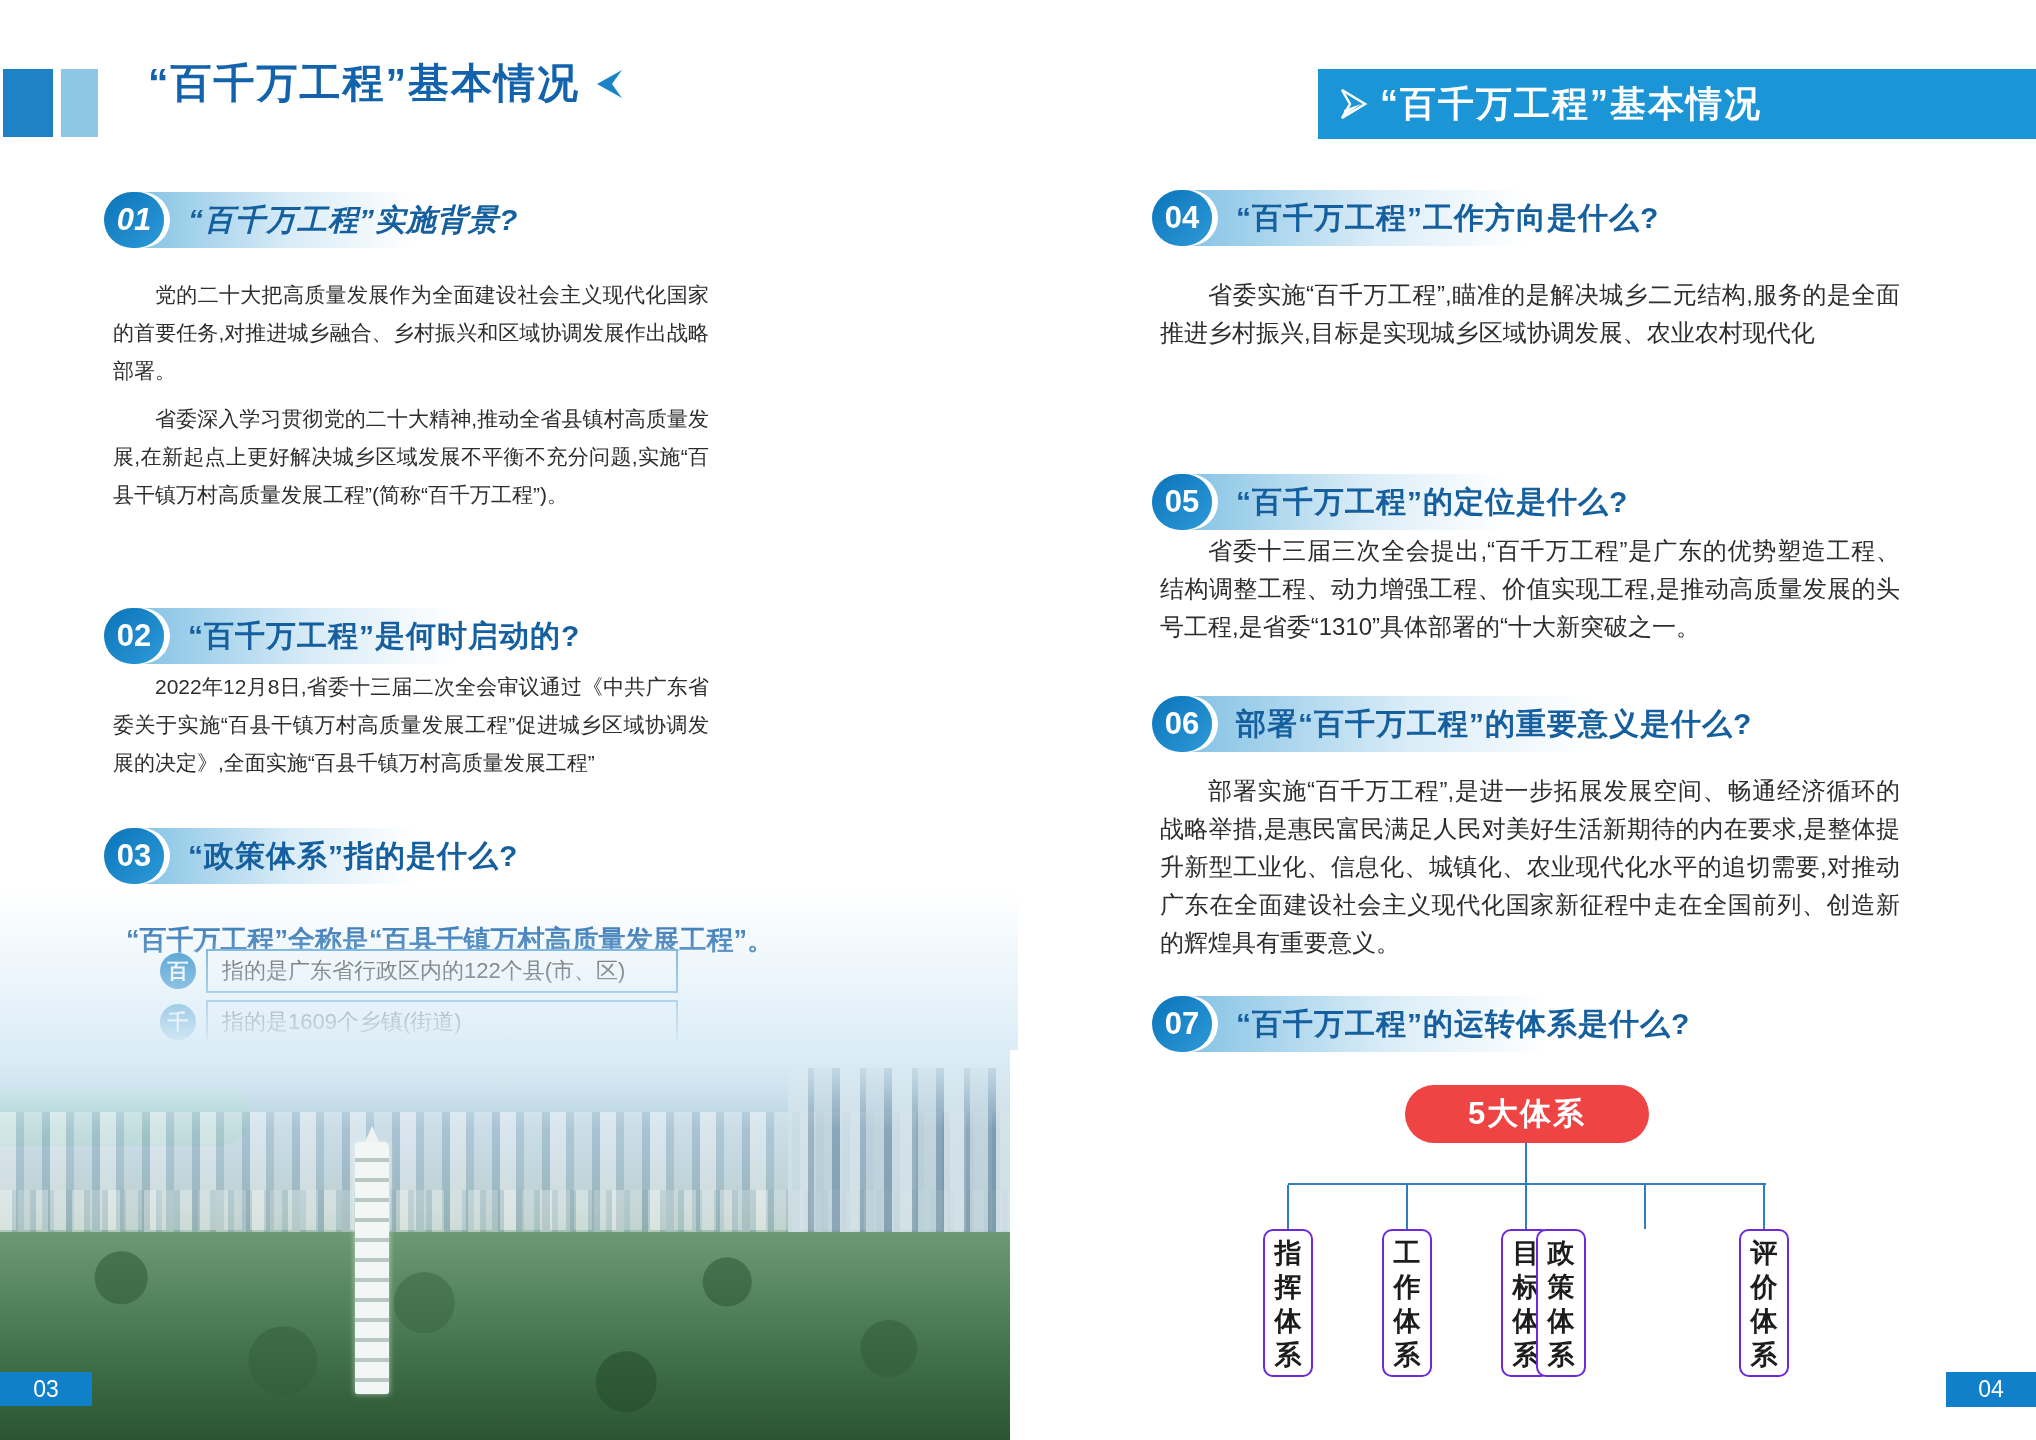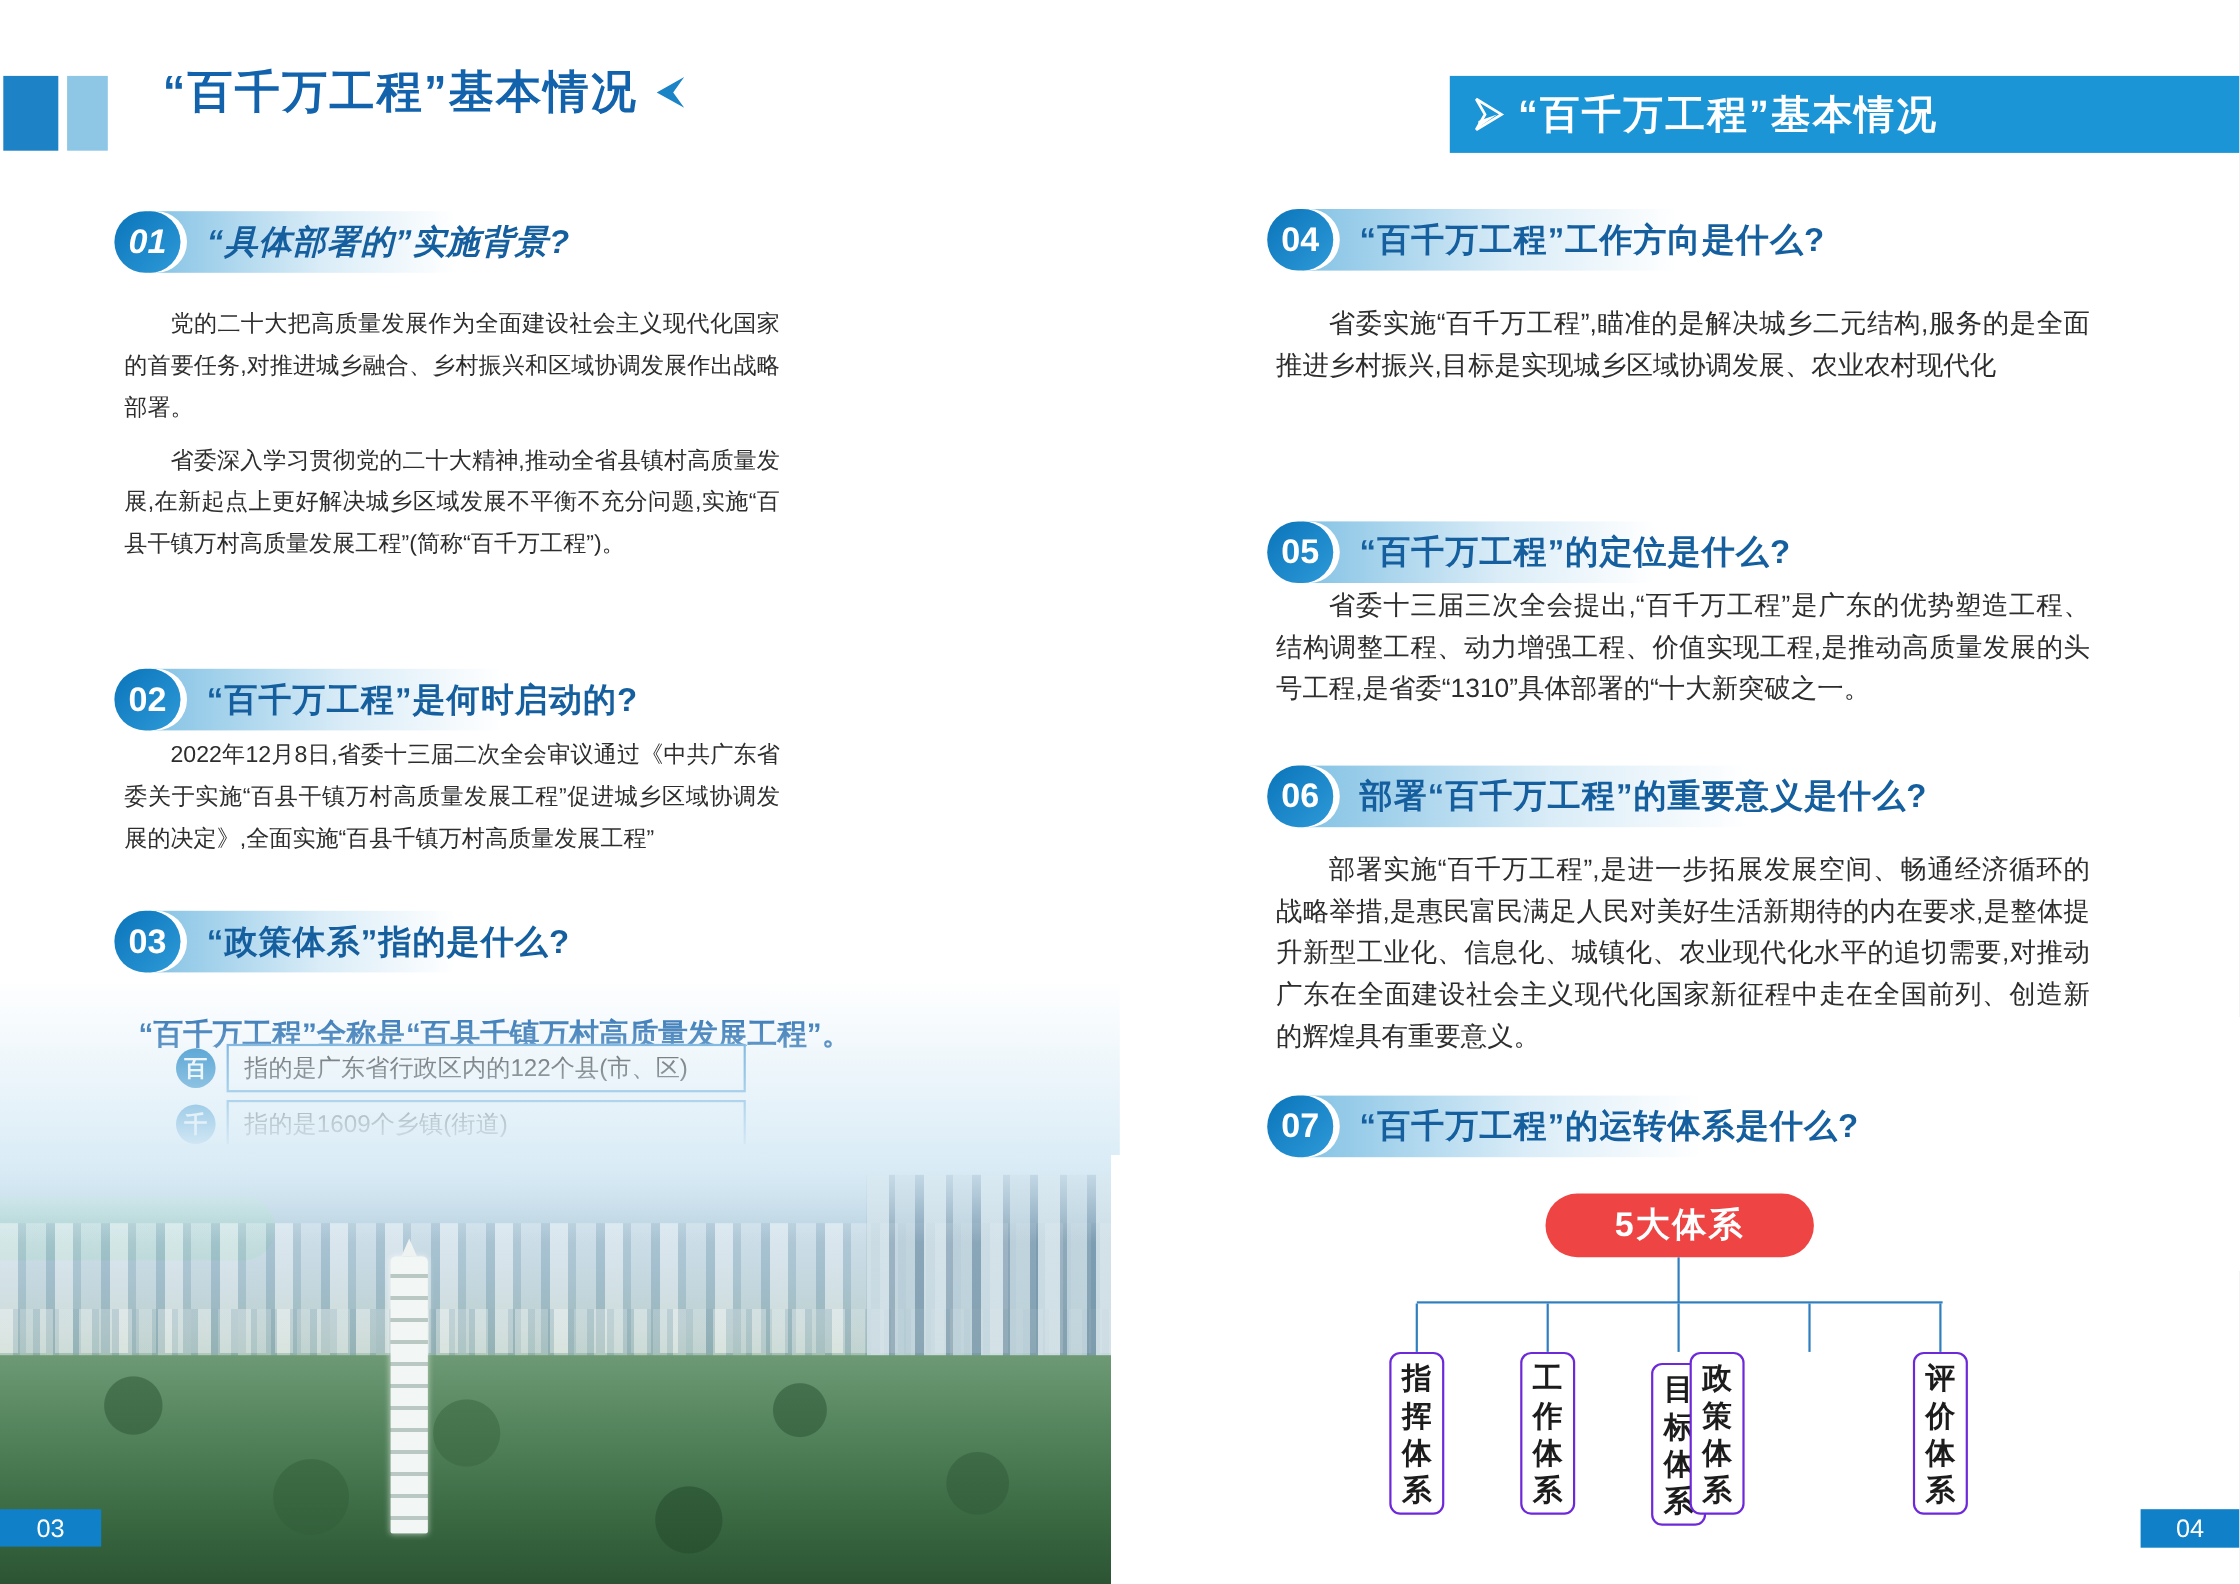--- a/index.html
+++ b/index.html
@@ -104,21 +104,21 @@
     <span>“百千万工程”基本情况</span>
     <span>
       <svg width="30" height="34" viewBox="0 0 30 34">
           <polygon points="28,3 3,17 28,31 18,17" fill="#1b84c6"></polygon>
         </svg>
     </span>
   </div>
 
   <div class="sechead" style="left:104px;top:192px;font-style:italic;">
     <span class="num">01</span>
-    <span class="htxt">“具体部署的”实施背景?</span>
+    <span class="htxt">“百千万工程”实施背景?</span>
   </div>
   <div class="body body-l" style="top:276px;">
     <p>党的二十大把高质量发展作为全面建设社会主义现代化国家的首要任务,对推进城乡融合、乡村振兴和区域协调发展作出战略部署。</p>
     <p>省委深入学习贯彻党的二十大精神,推动全省县镇村高质量发展,在新起点上更好解决城乡区域发展不平衡不充分问题,实施“百县干镇万村高质量发展工程”(简称“百千万工程”)。</p>
   </div>
 
   <div class="sechead" style="left:104px;top:608px;">
     <span class="num">02</span>
     <span class="htxt">“百千万工程”是何时启动的?</span>
   </div>
@@ -201,19 +201,19 @@
   <div class="cline" style="left:1525px;top:1143px;width:2px;height:41px;"></div>
   <div class="cline" style="left:1288px;top:1183px;width:478px;height:2px;"></div>
   <div class="cline" style="left:1287px;top:1185px;width:2px;height:44px;"></div>
   <div class="cline" style="left:1406px;top:1185px;width:2px;height:44px;"></div>
   <div class="cline" style="left:1525px;top:1185px;width:2px;height:44px;"></div>
   <div class="cline" style="left:1644px;top:1185px;width:2px;height:44px;"></div>
   <div class="cline" style="left:1763px;top:1185px;width:2px;height:44px;"></div>
 
   <div class="vbox" style="left:1263px;">指挥体系</div>
   <div class="vbox" style="left:1382px;">工作体系</div>
-  <div class="vbox" style="left:1501px;margin-top:10px;">目标体系</div>
+  <div class="vbox" style="left:1501px;">目标体系</div>
   <div class="vbox" style="left:1536px;">政策体系</div>
   <div class="vbox" style="left:1739px;">评价体系</div>
 
   <div class="tab tab-r">04</div>
 
 </div>
 
 </body></html>

